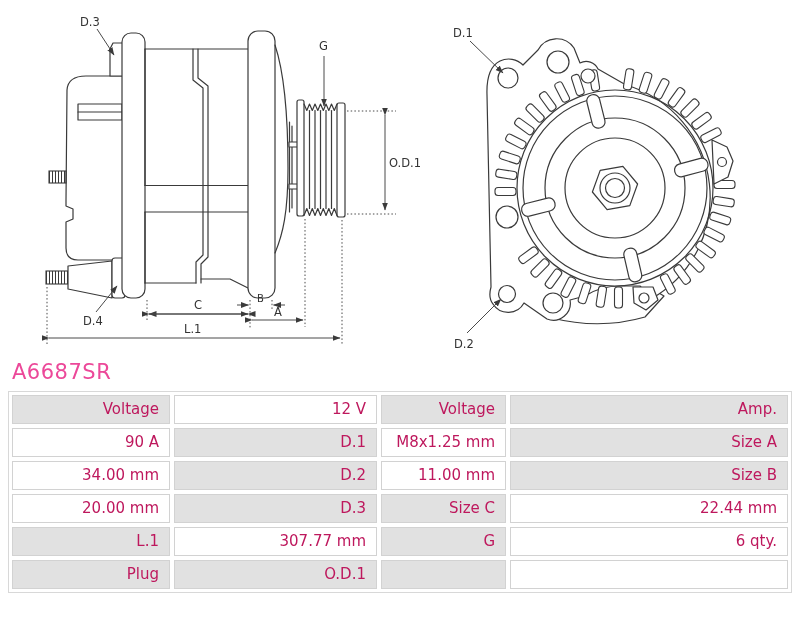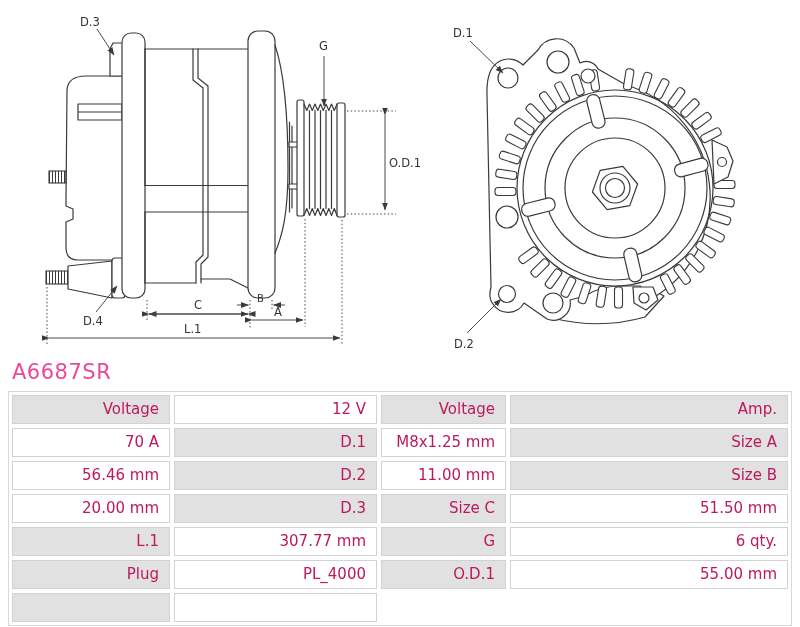--- a/index.html
+++ b/index.html
@@ -194,35 +194,33 @@
   </g>
 </svg>
 
 <div id="part-number">A6687SR</div>
 
 <div class="spec">
     <div class="lab">Voltage</div>
     <div class="val">12 V</div>
     <div class="lab">Voltage</div>
     <div class="lab">Amp.</div>
-    <div class="val">70 A</div>
+    <div class="val">90 A</div>
     <div class="lab">D.1</div>
     <div class="val">M8x1.25 mm</div>
     <div class="lab">Size A</div>
-    <div class="val">56.46 mm</div>
+    <div class="val">34.00 mm</div>
     <div class="lab">D.2</div>
     <div class="val">11.00 mm</div>
     <div class="lab">Size B</div>
     <div class="val">20.00 mm</div>
     <div class="lab">D.3</div>
     <div class="lab">Size C</div>
-    <div class="val">51.50 mm</div>
+    <div class="val">22.44 mm</div>
     <div class="lab">L.1</div>
     <div class="val">307.77 mm</div>
     <div class="lab">G</div>
     <div class="val">6 qty.</div>
     <div class="lab">Plug</div>
-    <div class="val">PL_4000</div>
     <div class="lab">O.D.1</div>
-    <div class="val">55.00 mm</div>
     <div class="lab"></div>
     <div class="val"></div>
   </div>
 
 </body></html>

